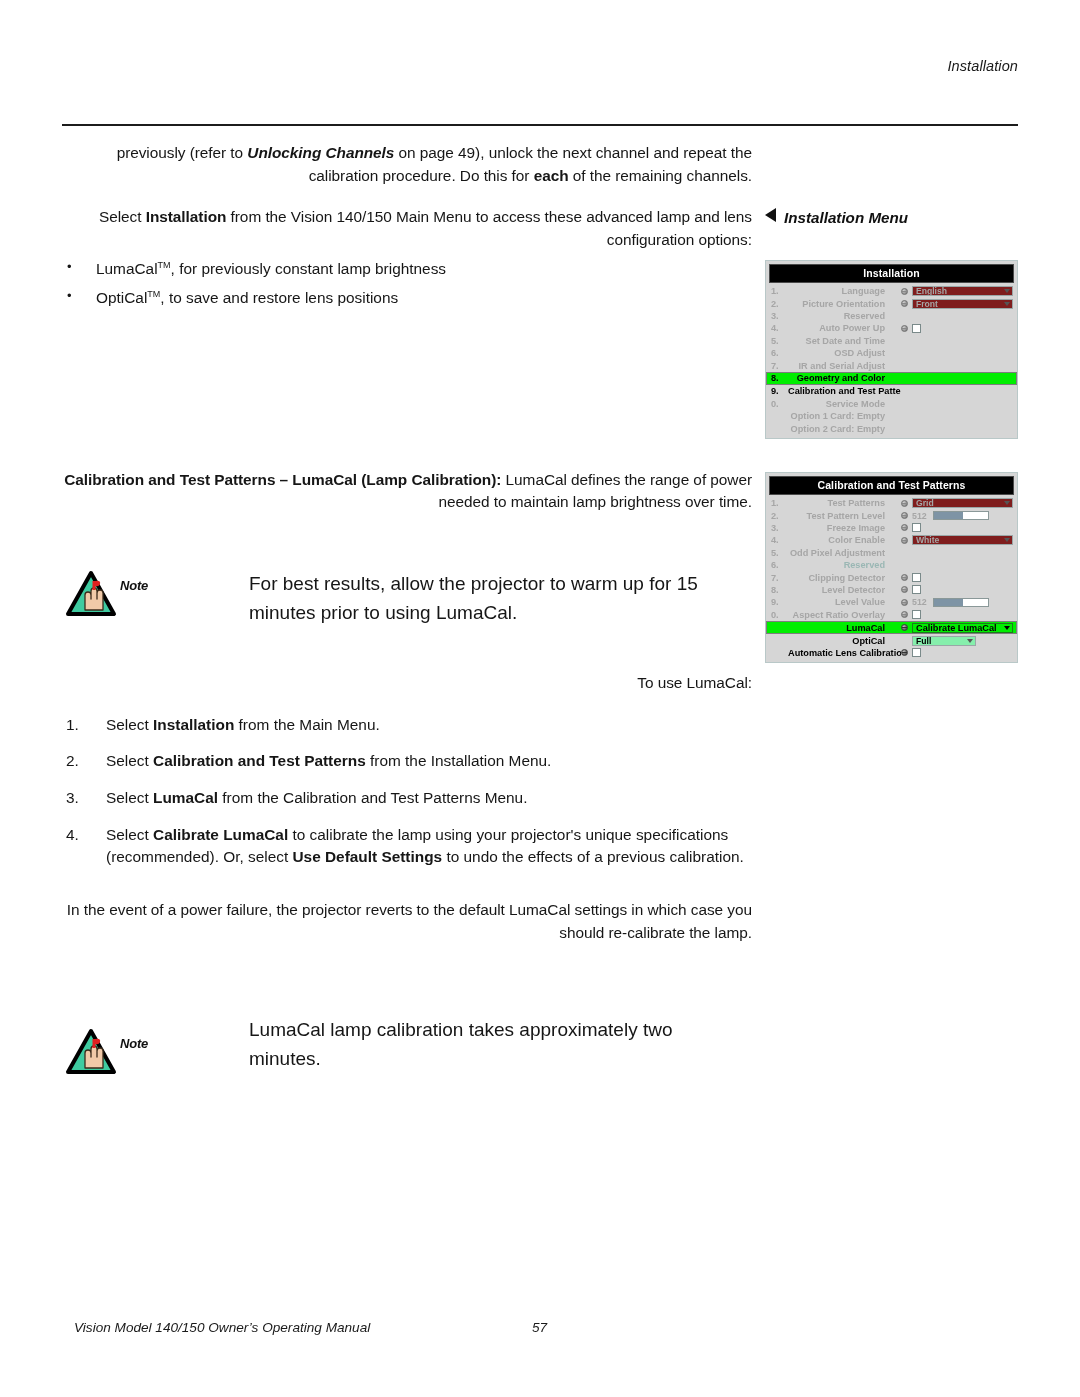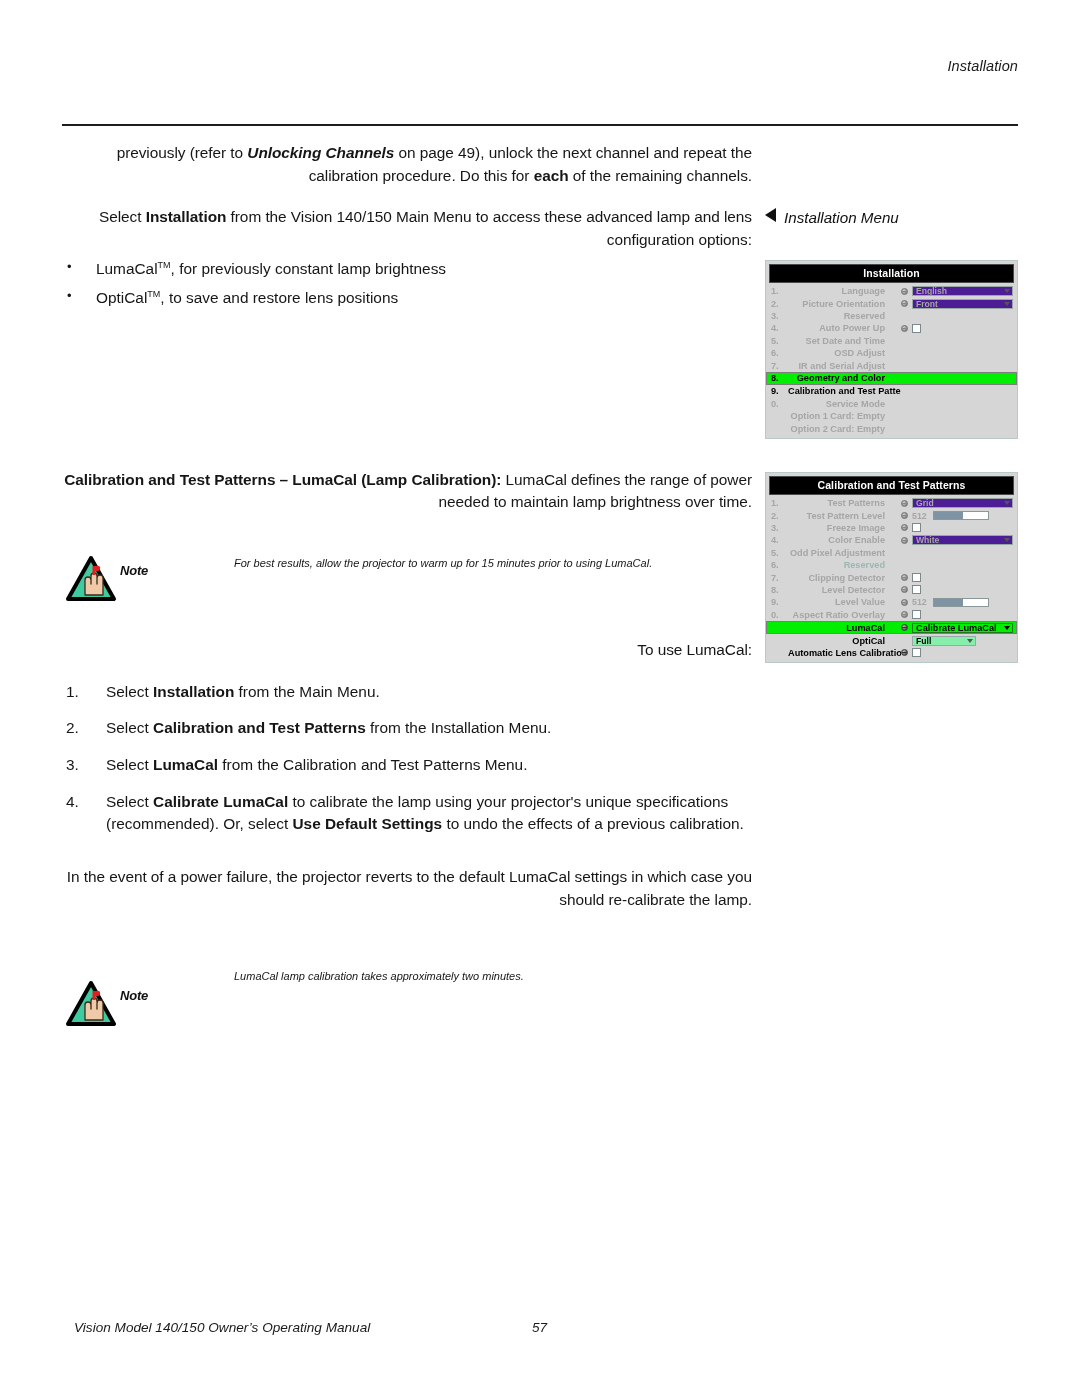--- a/index.html
+++ b/index.html
@@ -98,24 +98,23 @@
     position: absolute;
     left: 58px;
     top: 8px;
     font-style: italic;
     font-weight: bold;
     font-size: 13px;
     color: #111;
     letter-spacing: -0.2px;
   }
   .note-text {
-    margin: 0;
+    margin: 15px;
     padding-left: 172px;
-    font-style: italic;
-    font-size: 11px;
+    font-size: 19px;
     line-height: 1.5;
     color: #161616;
   }
 
   
   ol.steps {
     margin: 0;
     padding: 0;
     list-style: none;
     counter-reset: stepc;
@@ -140,21 +139,21 @@
   
   .col-side {
     position: absolute;
     left: 765px;
     top: 0;
     width: 258px;
   }
   .side-caption {
     position: absolute;
     left: 0;
-    font-weight: normal;
+    font-weight: bold;
     font-style: italic;
     font-size: 15.2px;
     color: #111;
     white-space: nowrap;
   }
   .side-caption .tri {
     display: inline-block;
     width: 0; height: 0;
     border-top: 7px solid transparent;
     border-bottom: 7px solid transparent;
@@ -251,21 +250,21 @@
       linear-gradient(transparent 45%, #333 45%, #333 55%, transparent 55%),
       radial-gradient(circle at 32% 32%, #bdbdbd 0%, #5a5a5a 70%, #3a3a3a 100%);
     border-color: #3a3a3a;
   }
   .globe-spacer { width: 11px; flex: 0 0 11px; }
 
   
   .dd {
     flex: 1 1 auto;
     height: 10px;
-    background: #4c1d95;
+    background: #7f1d1d;
     border: 1px solid #9aa7a7;
     box-sizing: border-box;
     display: flex;
     align-items: center;
     font-size: 8.6px;
     color: #a6a6a6;
     font-weight: bold;
     padding-left: 3px;
     position: relative;
     overflow: hidden;

